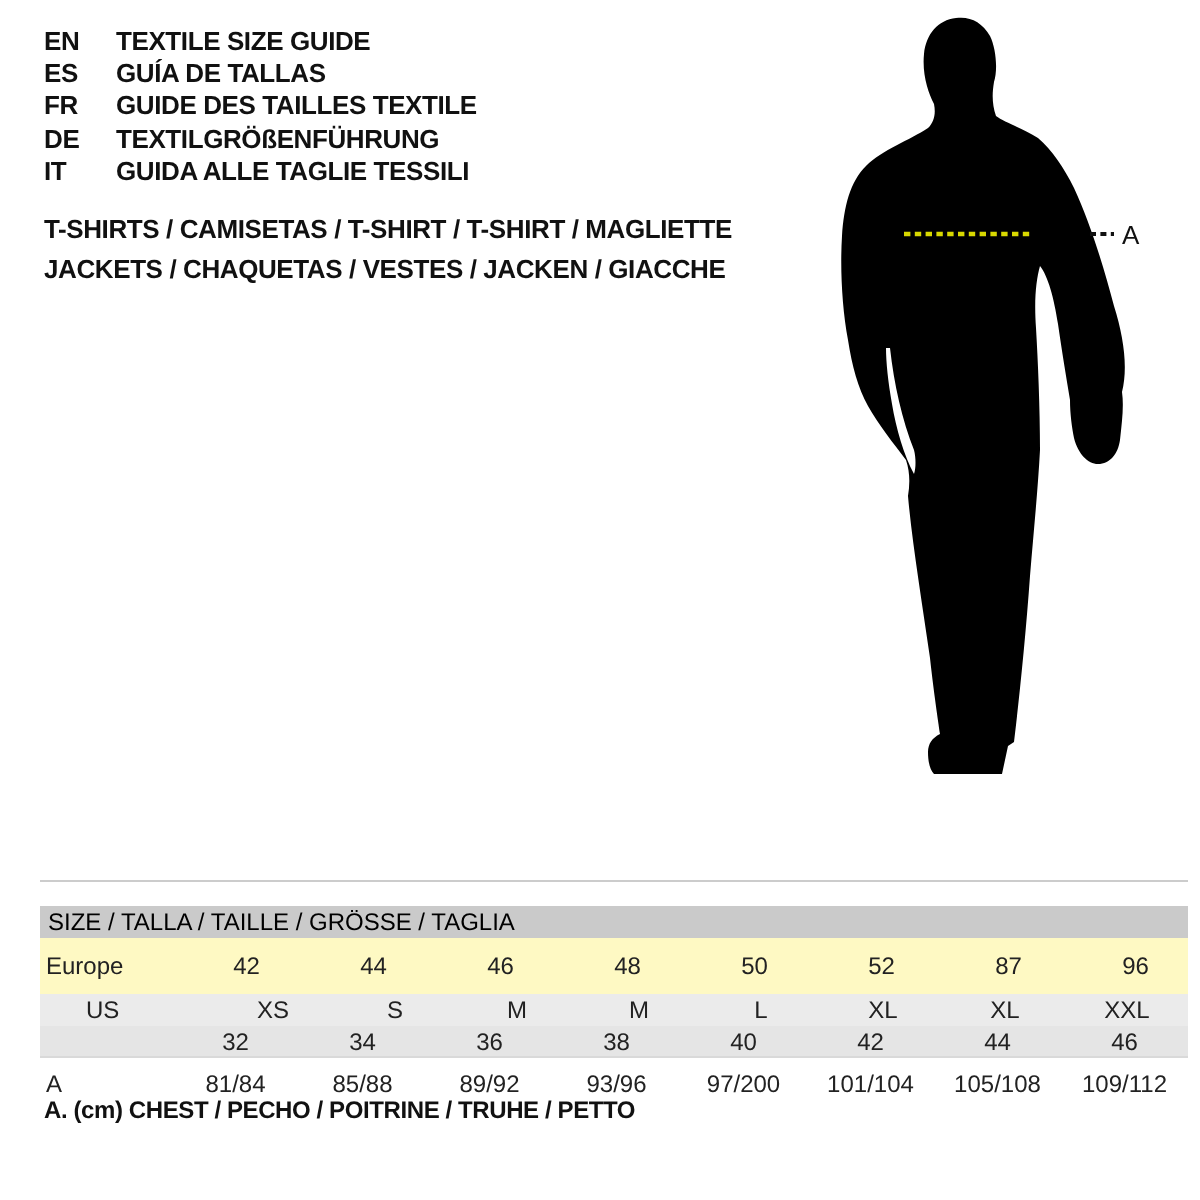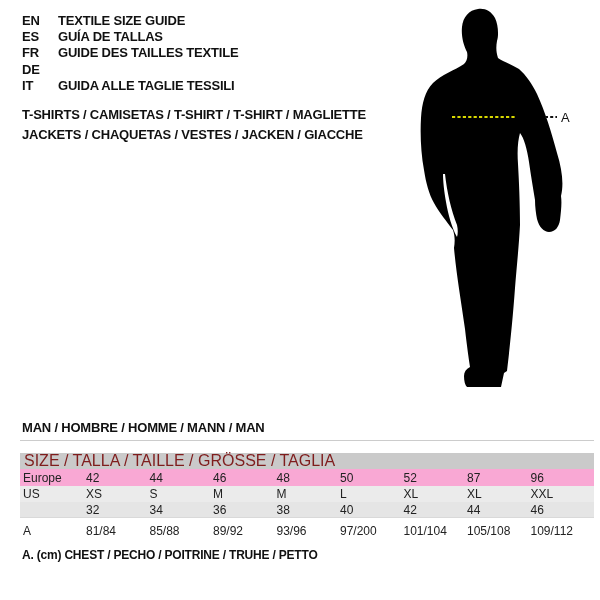--- a/index.html
+++ b/index.html
@@ -18,28 +18,28 @@
   .figure{position:absolute;left:408px;top:6px;width:170px;height:384px;}
   .figure svg{display:block;}
   .figure text{font-family:"Liberation Sans",sans-serif;font-size:13px;fill:#111;}
 
   
   .man-title{position:absolute;left:22px;top:420px;font-weight:bold;font-size:13px;letter-spacing:-0.2px;}
 
   
   .sizetable{position:absolute;left:20px;top:440px;width:574px;}
   .topline{height:1px;background:#cccccc;margin-bottom:5px;}
-  .thead{background:#cacaca;color:#7f1d1d;font-size:16px;height:16px;line-height:16px;padding-left:4px;margin-top:12px;}
+  .thead{background:#cacaca;color:#000000;font-size:12px;height:16px;line-height:16px;padding-left:4px;margin-top:12px;}
   .trow{display:grid;grid-template-columns:66px repeat(8,1fr);font-size:12px;align-items:center;color:#222;}
-  .r0{height:17px;background:#f9a8d4;}
-  .r1{height:16px;background:#ebebeb;}
+  .r0{height:28px;background:#fef9c3;gap:11px;}
+  .r1{height:16px;background:#ebebeb;padding-left:20px;}
   .r2{height:15px;background:#e5e5e5;border-bottom:1px solid #d9d9d9;}
   .r3{height:20px;background:#fff;padding-top:3px;}
   .tl{padding-left:3px;text-align:left;}
-  .tc{}
+  .tc{text-align:center;}
 
   
   .footnote{position:absolute;left:22px;top:548px;font-weight:bold;font-size:12px;letter-spacing:-0.2px;}
 </style>
 </head>
 <body>
 
 <div class="page">
 
   <div class="langs">
@@ -50,20 +50,21 @@
     <div class="lrow">
       <span class="lcode">ES</span>
       <span>GUÍA DE TALLAS</span>
     </div>
     <div class="lrow">
       <span class="lcode">FR</span>
       <span>GUIDE DES TAILLES TEXTILE</span>
     </div>
     <div class="lrow">
       <span class="lcode">DE</span>
+      <span>TEXTILGRÖßENFÜHRUNG</span>
     </div>
     <div class="lrow">
       <span class="lcode">IT</span>
       <span>GUIDA ALLE TAGLIE TESSILI</span>
     </div>
   </div>
 
   <div class="cats">
     <div>T-SHIRTS / CAMISETAS / T-SHIRT / T-SHIRT / MAGLIETTE</div>
     <div>JACKETS / CHAQUETAS / VESTES / JACKEN / GIACCHE</div>
@@ -88,21 +89,20 @@
         C88,46 88,41 89,35 C91,29 90,18 87,12 C83,5 77,2 70,3 Z"></path>
       <path fill="#fff" d="M37,168
         C39,186 43,204 49,219 C50,223 50,228 49,231
         C44,222 40,208 38,196 C36,185 35,175 35,168 Z"></path>
       <line x1="44" y1="111" x2="108" y2="111" stroke="#d8d800" stroke-width="2.2" stroke-dasharray="3.2,2.2"></line>
       <line x1="137" y1="111" x2="149" y2="111" stroke="#111" stroke-width="2" stroke-dasharray="3,2.2"></line>
       <text x="153" y="116">A</text>
     </svg>
   </div>
 
-  <div class="man-title">MAN / HOMBRE / HOMME / MANN / MAN</div>
 
   <div class="sizetable">
     <div class="topline"></div>
     <div class="thead">SIZE / TALLA / TAILLE / GRÖSSE / TAGLIA</div>
 
     <div class="trow r0">
       <div class="tl">Europe</div>
       <div class="tc">42</div>
       <div class="tc">44</div>
       <div class="tc">46</div>

